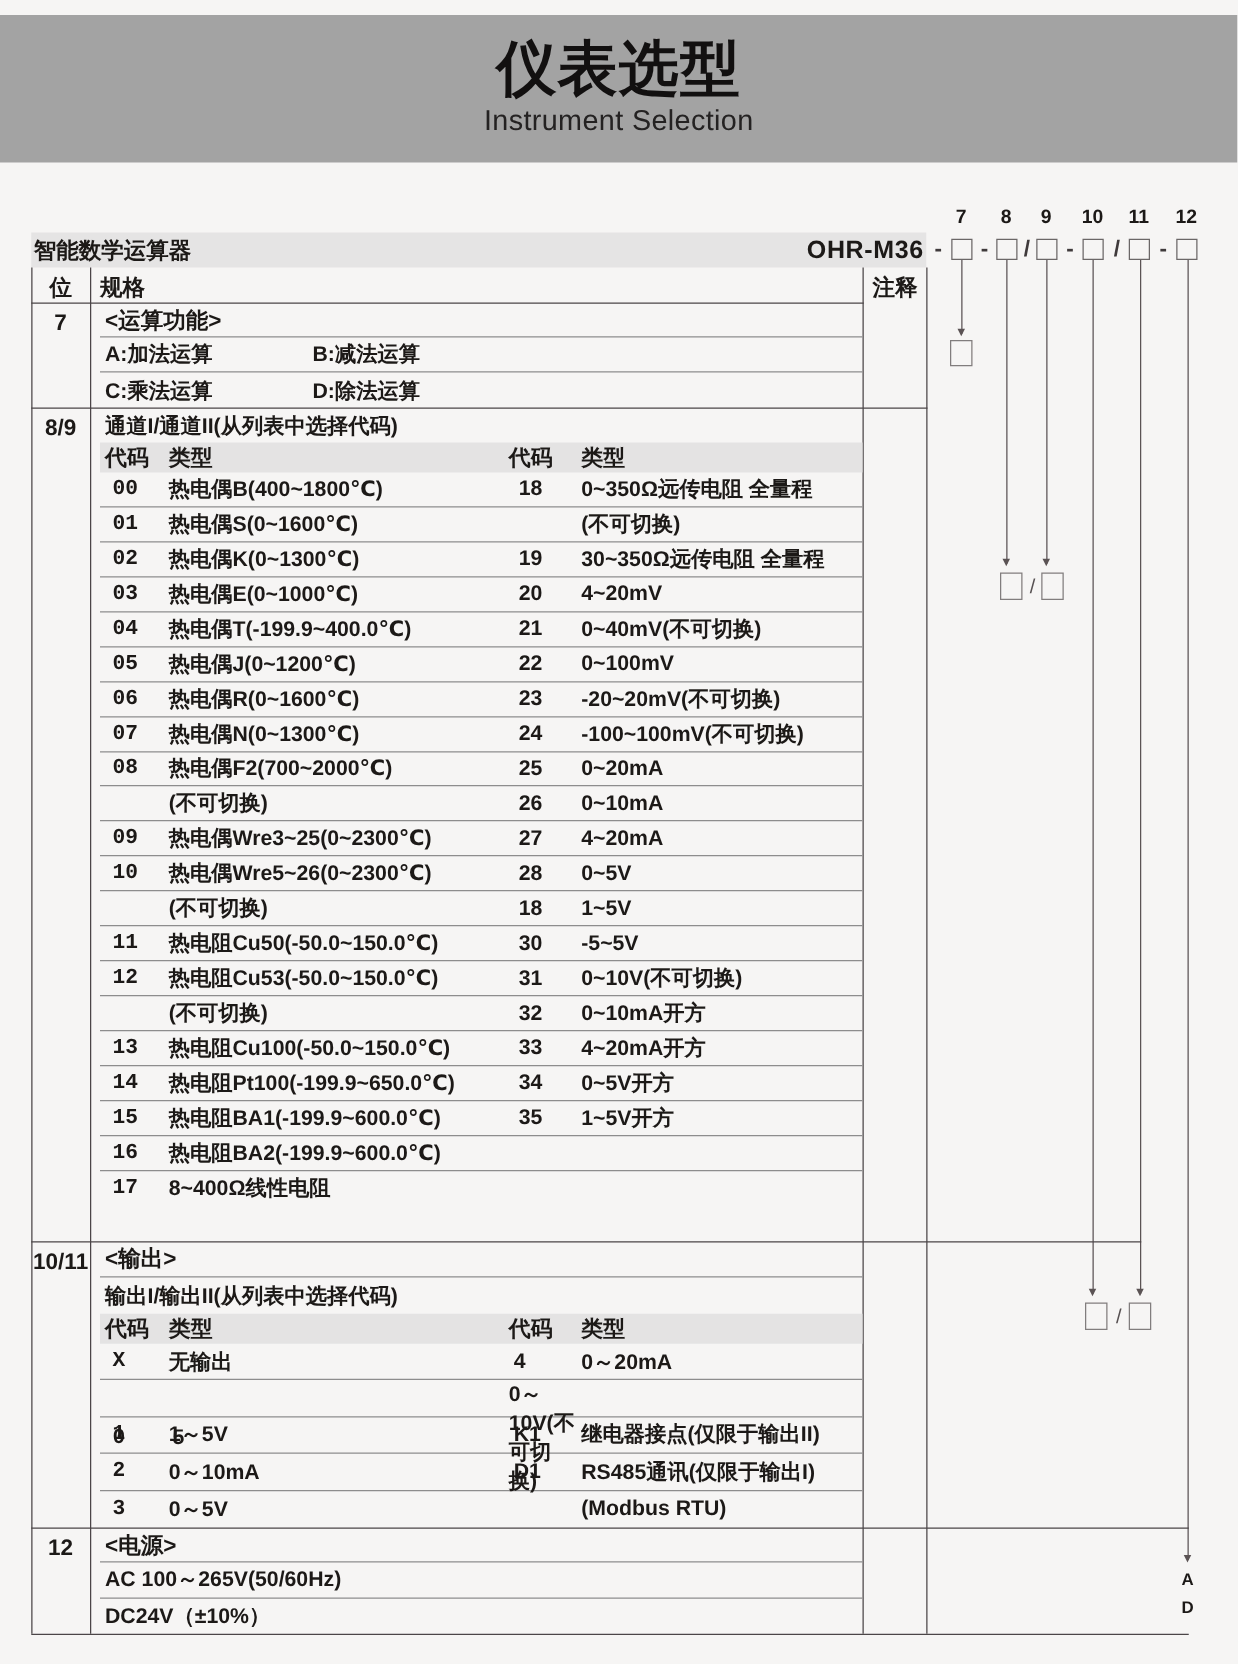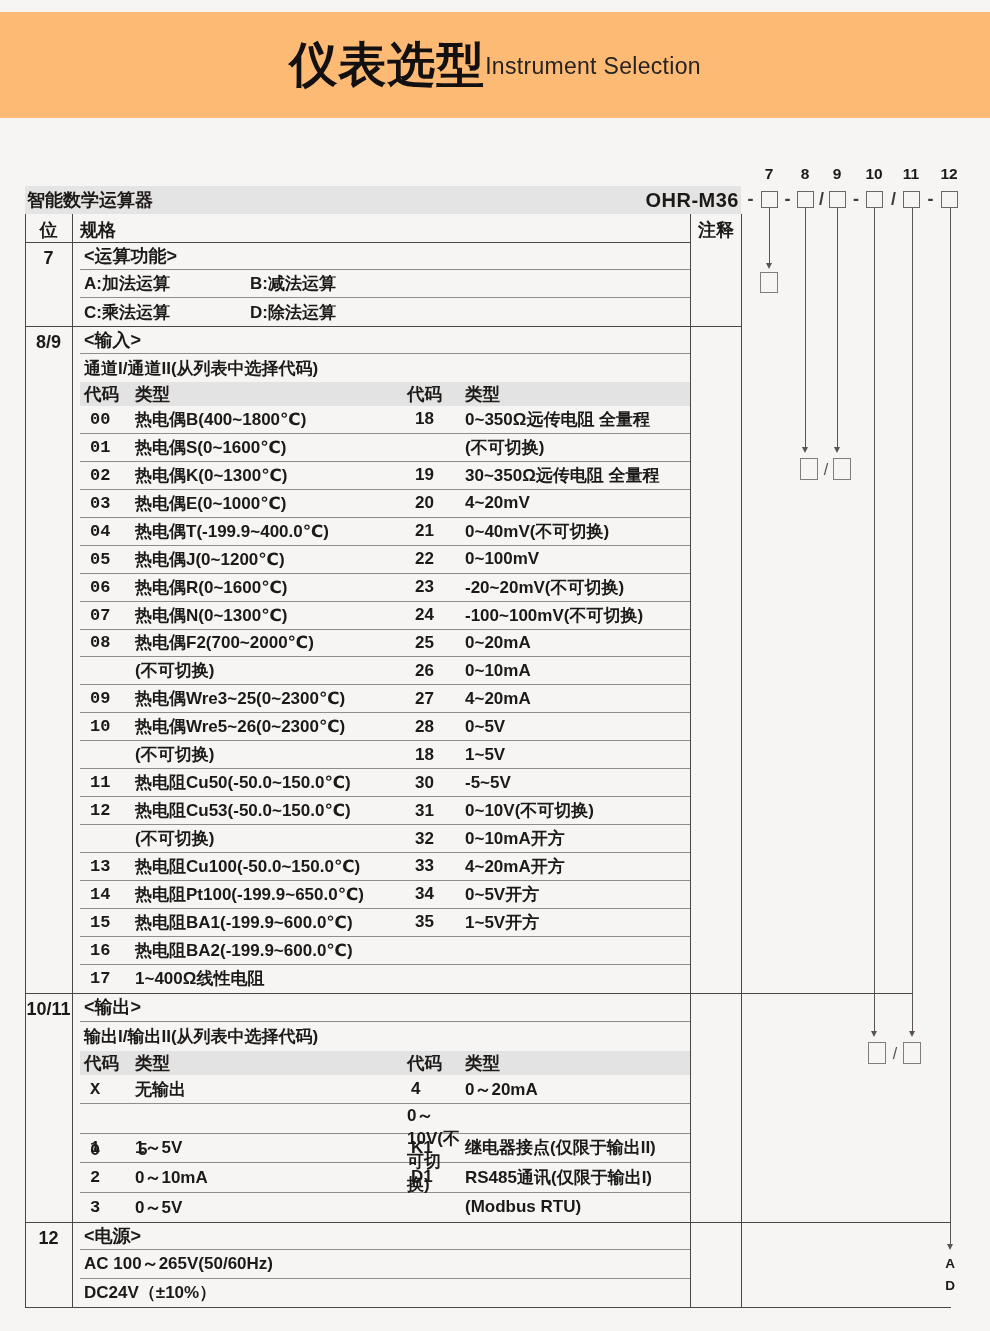--- a/index.html
+++ b/index.html
@@ -1,21 +1,21 @@
 <!DOCTYPE html>
 <html><head>
 <meta charset="utf-8">
 <style>
   html,body{margin:0;padding:0;}
   body{font-family:"Liberation Sans","DejaVu Sans",sans-serif;background:#f6f5f4;color:#1c1917;}
   .page{position:relative;width:990px;height:1331px;background:#f6f5f4;overflow:hidden;}
 
   
-  .banner{position:absolute;left:0;top:12px;width:990px;height:106px;background:#fdba74;
-          display:flex;flex-direction:row;align-items:center;justify-content:center;}
+  .banner{position:absolute;left:0;top:12px;width:990px;height:118px;background:#a3a3a3;
+          display:flex;flex-direction:column;align-items:center;justify-content:center;}
   .banner .title{font-size:48px;font-weight:700;letter-spacing:1px;color:#121010;line-height:1.0;}
   .banner .subtitle{font-size:23px;font-weight:400;color:#242222;margin-top:3px;letter-spacing:0.3px;}
 
   
   .pband{position:absolute;left:25px;top:186px;width:716px;height:28px;background:#e5e4e4;
          display:flex;align-items:center;justify-content:space-between;box-sizing:border-box;padding:0 2px;}
   .pband .pname{font-size:18px;font-weight:700;}
   .pband .pmodel{font-size:20px;font-weight:700;letter-spacing:0.5px;}
 
   
@@ -152,21 +152,20 @@
       <span class="fa">A:加法运算</span>
       <span>B:减法运算</span>
     </div>
     <div class="srow">
       <span class="fa">C:乘法运算</span>
       <span>D:除法运算</span>
     </div>
   </div>
 
   <div class="sec sec-input" style="top:326px;height:667px">
-    <div class="srow sep stitle">&lt;输入&gt;</div>
     <div class="srow">通道I/通道II(从列表中选择代码)</div>
     <div class="band">
       <span class="h1">代码</span>
       <span class="h2">类型</span>
       <span class="h3">代码</span>
       <span class="h4">类型</span>
     </div>
     <div class="rows">
 
         <div class="trow">
@@ -304,21 +303,21 @@
 
         <div class="trow">
           <span class="c1">16</span>
           <span class="t1">热电阻BA2(-199.9~600.0℃)</span>
           <span class="c2"></span>
           <span class="t2"></span>
         </div>
 
         <div class="trow">
           <span class="c1">17</span>
-          <span class="t1">1~400Ω线性电阻</span>
+          <span class="t1">8~400Ω线性电阻</span>
           <span class="c2"></span>
           <span class="t2"></span>
         </div>
       </div>
   </div>
 
   <div class="sec sec-output" style="top:993px;height:229px">
     <div class="srow sep stitle">&lt;输出&gt;</div>
     <div class="srow">输出I/输出II(从列表中选择代码)</div>
     <div class="band">

